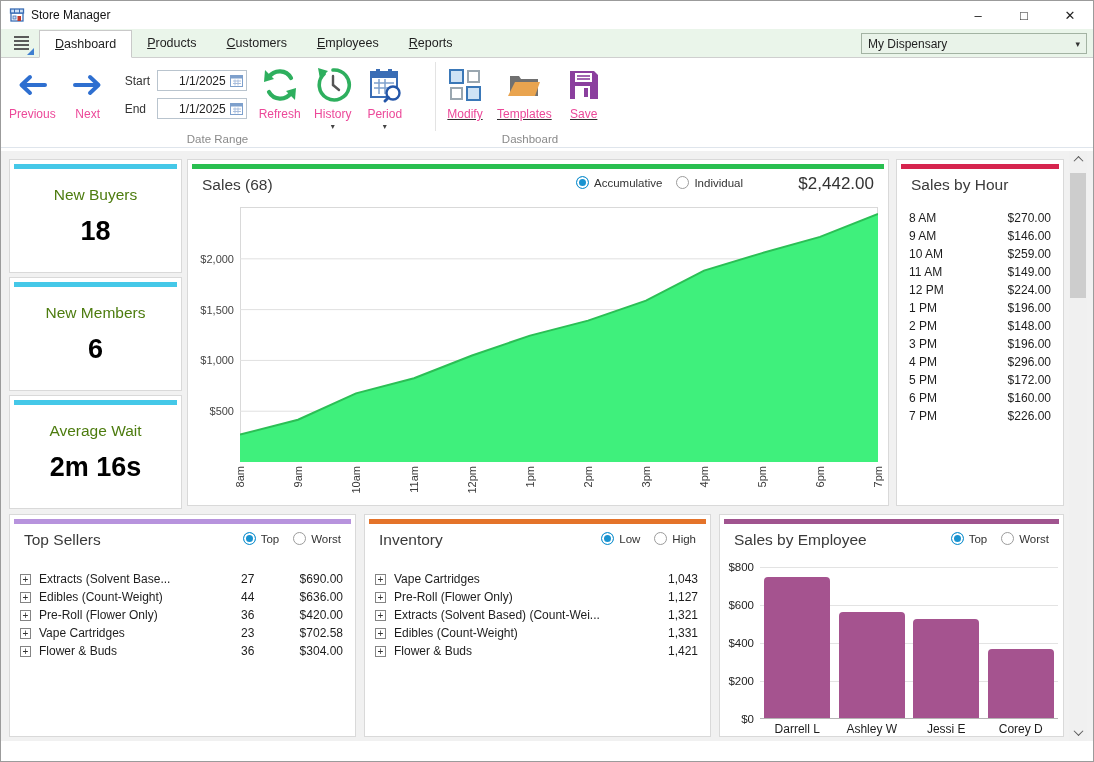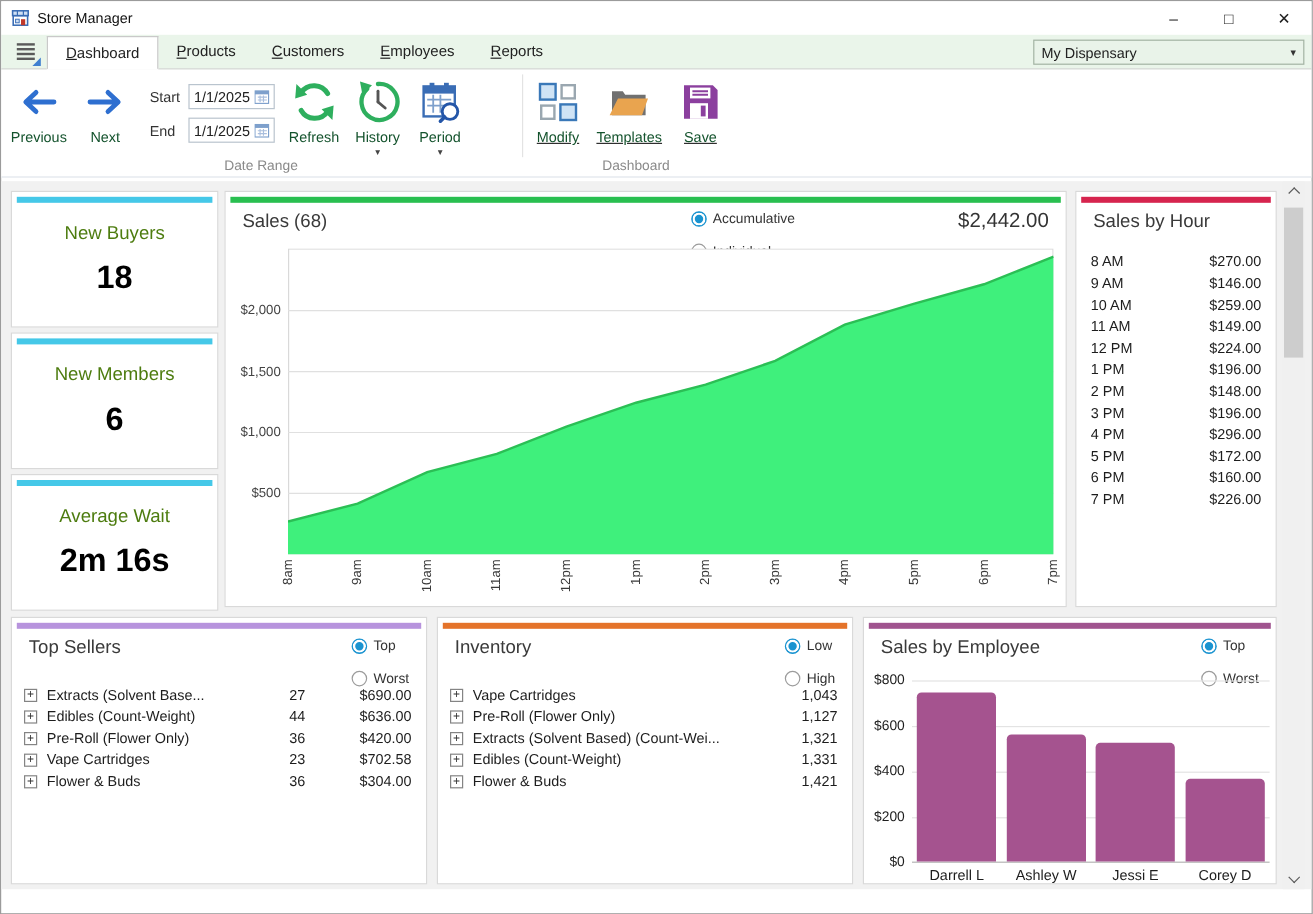--- a/index.html
+++ b/index.html
@@ -23,37 +23,37 @@
   .combo{position:absolute;right:6px;top:4px;width:226px;height:21px;background:#e9f3e9;border:1px solid #a3b3a3;display:flex;align-items:center;font-size:12px;padding:0 6px;color:#222;}
   .combo .cval{flex:1;}
   .combo .ccaret{font-size:9px;color:#333;}
   
   .ribbon{position:absolute;top:57px;left:0;right:0;height:90px;background:#fff;border-bottom:1px solid #dfe5ec;display:flex;}
   .rgroup{position:relative;height:100%;padding:4px 2px 18px 2px;display:flex;align-items:flex-start;}
   .gcap{position:absolute;bottom:2px;left:0;right:0;text-align:center;font-size:11.5px;color:#8a8a8a;}
   .rsep{width:1px;background:#e3e3e3;margin:4px 1px 16px 1px;}
   .bigbtn{display:flex;flex-direction:column;align-items:center;padding:2px 6px;min-width:52px;}
   .bigbtn .bicon{height:42px;display:flex;align-items:center;justify-content:center;}
-  .bigbtn .blabel{font-size:12px;color:#14532d;margin-top:1px;white-space:nowrap;}
+  .bigbtn .blabel{font-size:12px;color:#ec4899;margin-top:1px;white-space:nowrap;}
   .mcaret{font-size:8px;color:#444;line-height:8px;margin-top:2px;}
   .datecol{display:flex;flex-direction:column;justify-content:flex-start;padding:8px 6px 0 8px;}
   .daterow{display:flex;align-items:center;margin-bottom:7px;}
   .daterow .dlabel{width:32px;font-size:12px;color:#333;}
-  .datefield{width:72px;height:21px;border:1px solid #b9c4ce;display:flex;align-items:center;padding:0 3px 0 4px;background:#fff;}
+  .datefield{width:90px;height:21px;border:1px solid #b9c4ce;display:flex;align-items:center;padding:0 3px 0 4px;background:#fff;}
   .datefield .dval{flex:1;text-align:right;font-size:12px;color:#222;padding-right:4px;}
   
   .content{position:absolute;top:150px;left:0;right:0;height:590px;background:#f1f1f1;}
   .panel{position:absolute;background:#fff;border:1px solid #d9d9d9;}
   .cbar{position:absolute;left:4px;right:4px;top:4px;height:5px;}
   .statcard .slabel{position:absolute;top:26px;left:0;right:0;text-align:center;font-size:15.5px;color:#4d7c0f;}
   .statcard .svalue{position:absolute;top:56px;left:0;right:0;text-align:center;font-size:27px;font-weight:bold;color:#000;}
   .phead{position:absolute;left:14px;top:14px;right:14px;height:22px;display:flex;align-items:center;}
   .ptitle{font-size:15.5px;color:#3a3a3a;white-space:nowrap;}
   .ptotal{position:absolute;right:0;top:0;font-size:17px;color:#333;}
-  .radios{display:flex;align-items:flex-start;gap:14px;flex-direction:column;}
+  .radios{display:flex;align-items:flex-end;gap:14px;}
   .radios.abs-center{position:absolute;left:374px;top:2px;}
   .radios.abs-right{position:absolute;right:0;top:3px;}
   .radio-opt{display:flex;align-items:center;gap:5px;}
   .radio{width:13px;height:13px;border-radius:50%;border:1px solid #9c9c9c;background:#fff;display:inline-block;}
   .radio.checked{border-color:#1a93d0;background:#1a93d0;box-shadow:inset 0 0 0 2px #fff;}
   .radio-label{font-size:11.5px;color:#333;}
   
   .plotwrap{position:absolute;left:52px;top:47px;width:638px;height:255px;}
   .ylab{position:absolute;right:644px;width:60px;text-align:right;font-size:11px;color:#444;height:14px;line-height:14px;}
   .xaxis{position:absolute;left:52px;top:304px;width:638px;height:42px;}

